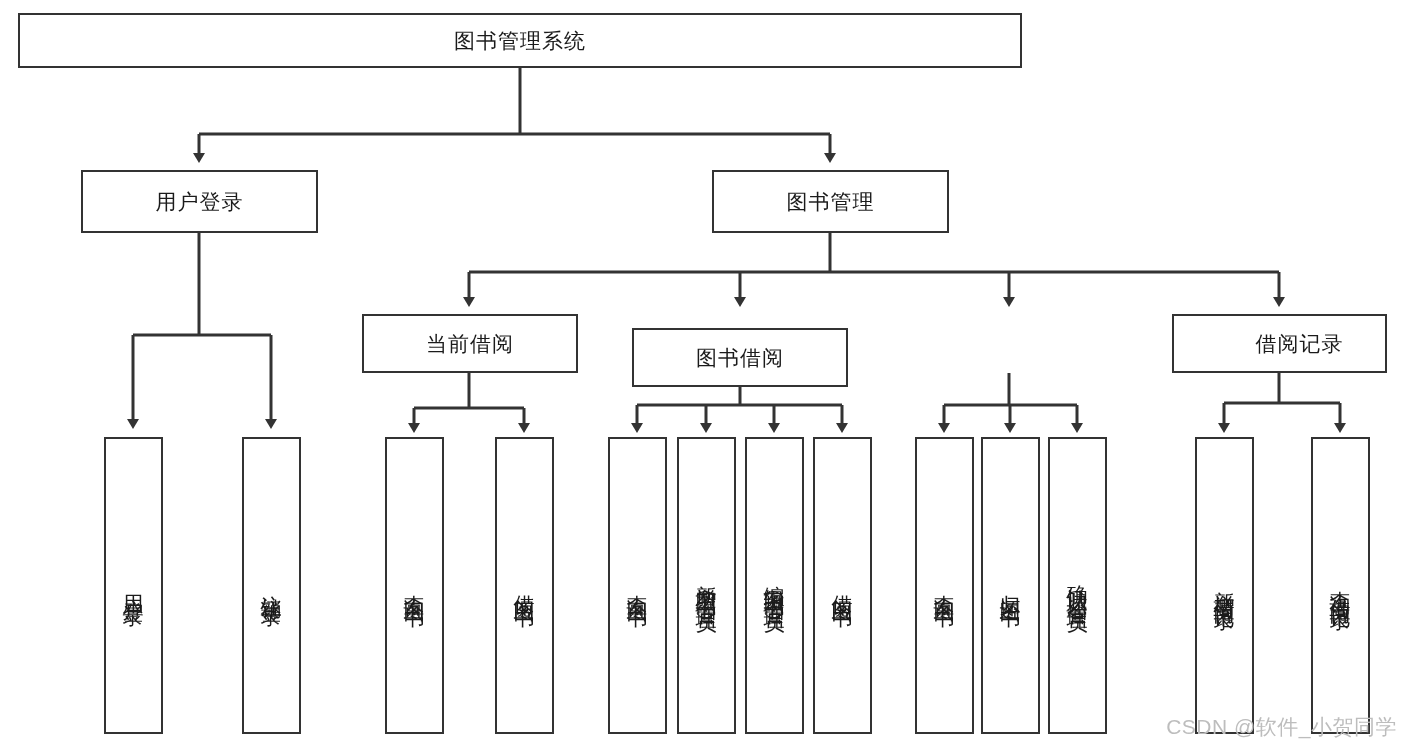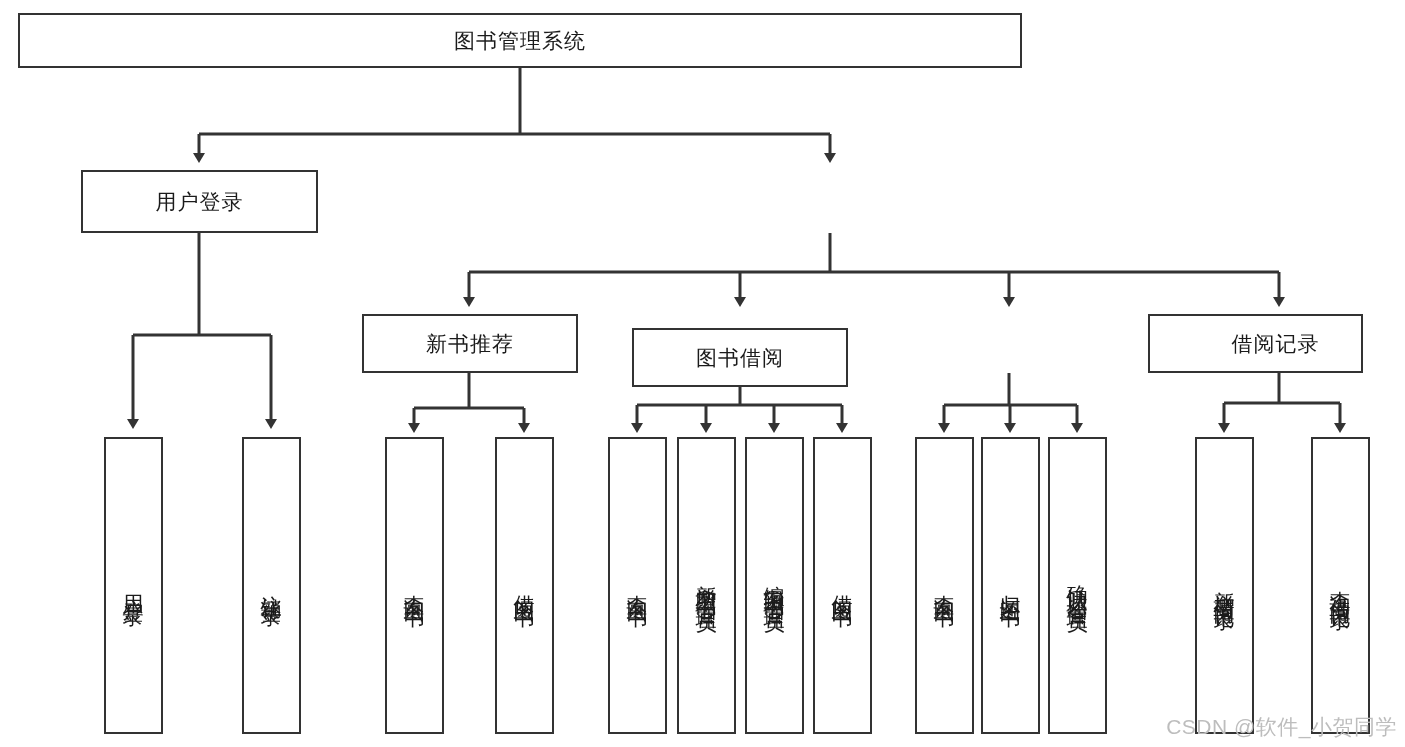--- a/index.html
+++ b/index.html
@@ -120,31 +120,34 @@
   </svg>
 
   <div class="node" style="left:18px; top:13px; width:1004px; height:55px;">
     <span class="label-h">图书管理系统</span>
   </div>
 
   <div class="node" style="left:81px; top:170px; width:237px; height:63px;">
     <span class="label-h">用户登录</span>
   </div>
 
+  <div class="node" style="left:712px; top:170px; width:237px; height:63px;">
+    <span class="label-h">图书管理</span>
+  </div>
 
   <div class="node" style="left:362px; top:314px; width:216px; height:59px;">
-    <span class="label-h">新书推荐</span>
+    <span class="label-h">当前借阅</span>
   </div>
 
   <div class="node" style="left:632px; top:328px; width:216px; height:59px;">
     <span class="label-h">图书借阅</span>
   </div>
 
 
-  <div class="node" style="left:1148px; top:314px; width:215px; height:59px;padding-left:40px;">
+  <div class="node" style="left:1172px; top:314px; width:215px; height:59px;padding-left:40px;">
     <span class="label-h">借阅记录</span>
   </div>
 
   <div class="node vertical" style="left:104px; top:437px; width:59px; height:297px;">
     <span class="label-v">用户登录</span>
   </div>
 
   <div class="node vertical" style="left:242px; top:437px; width:59px; height:297px;">
     <span class="label-v">注销登录</span>
   </div>

